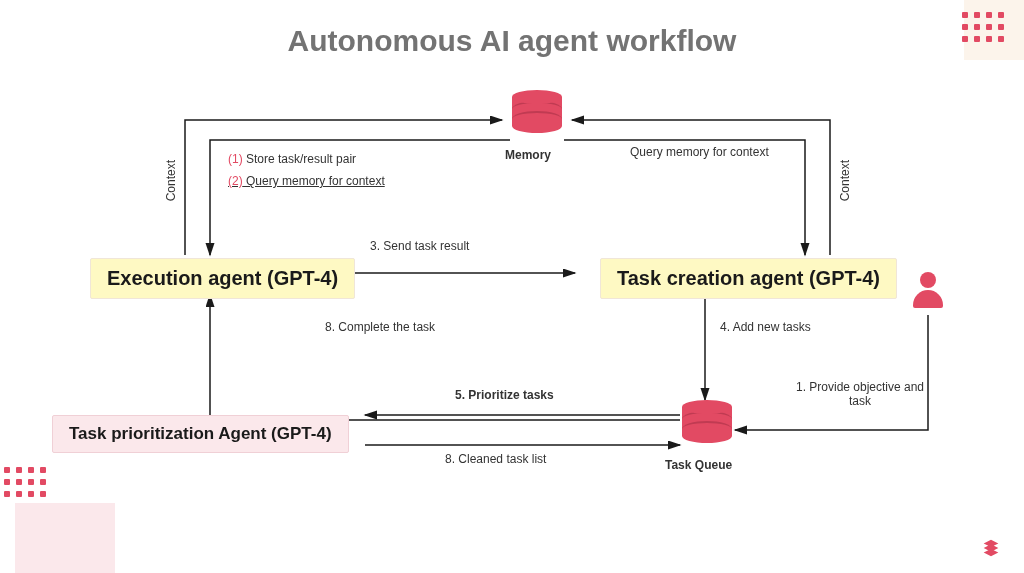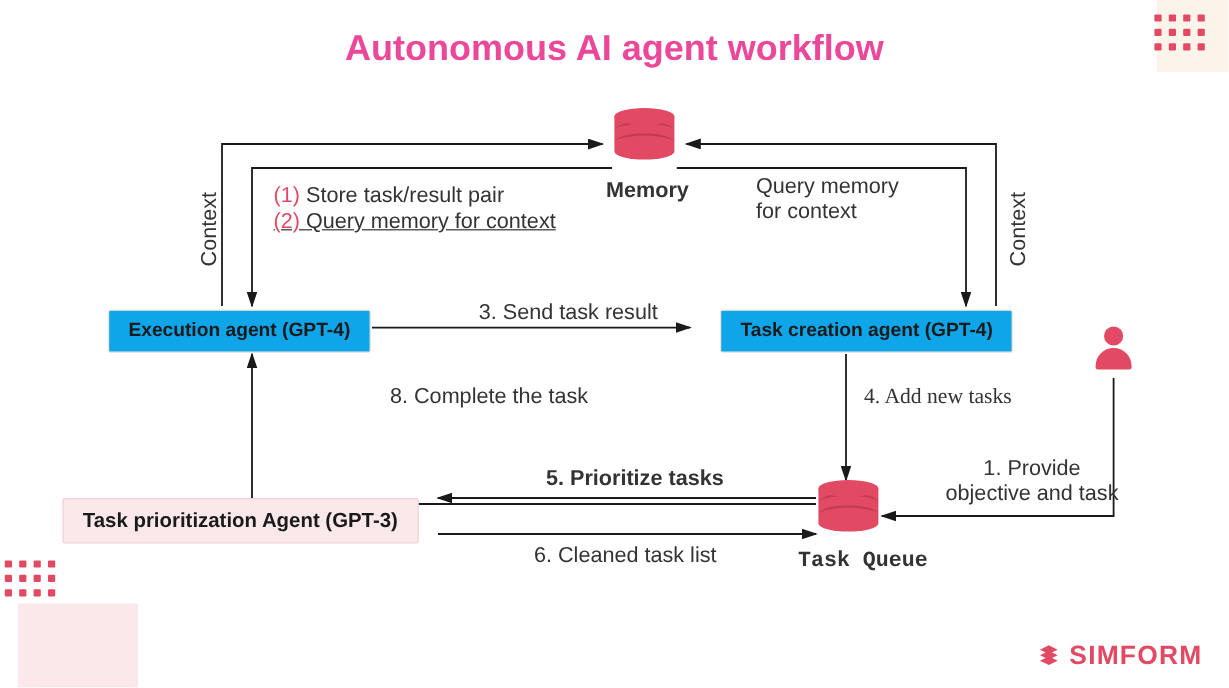--- a/index.html
+++ b/index.html
@@ -47,40 +47,40 @@
     grid-template-columns: repeat(4, 6px);
     grid-gap: 6px;
   }
   .title {
     position: absolute;
     top: 24px;
     left: 0; right: 0;
     text-align: center;
     font-size: 30px;
     font-weight: 700;
-    color: #ec4899;
+    color: #737373;
   }
   .box {
     position: absolute;
-    background: #0ea5e9;
+    background: #fef9c3;
     border: 1px solid #f0e6d8;
     padding: 8px 16px;
     font-weight: 700;
     color: #1a1a1a;
-    font-size: 16px;
+    font-size: 20px;
     border-radius: 2px;
   }
   .box-pink {
     background: #fbe8eb;
     border: 1px solid #f0d0d6;
     font-size: 17px;
   }
   .label {
     position: absolute;
-    font-size: 18px;
+    font-size: 12px;
     color: #333;
   }
   .label-bold {
     font-weight: 700;
   }
   .red-num { color: #e24a63; }
   .vtext {
     writing-mode: vertical-rl;
     transform: rotate(180deg);
   }
@@ -211,53 +211,52 @@
 </div>
 <div class="label label-bold" style="left:505px; top:148px;text-align:center;">Memory</div>
 
 <div class="cyl" style="left:682px; top:400px;">
   <div class="cyl-top"></div>
   <div class="cyl-body">
     <div class="cyl-ring" style="top:4px;"></div>
     <div class="cyl-ring" style="top:14px;"></div>
   </div>
 </div>
-<div class="label label-bold" style="left:665px; top:458px;font-family:Liberation Mono, monospace;">Task Queue</div>
+<div class="label label-bold" style="left:665px; top:458px;">Task Queue</div>
 
 <div class="box" style="left:90px; top:258px;">
   <span>Execution agent (GPT-4)</span>
 </div>
 <div class="box" style="left:600px; top:258px;">
   <span>Task creation agent (GPT-4)</span>
 </div>
 <div class="box box-pink" style="left:52px; top:415px;">
-  <span>Task prioritization Agent (GPT-3)</span>
+  <span>Task prioritization Agent (GPT-4)</span>
 </div>
 
 <div class="user-icon" style="left:910px; top:272px;">
   <div class="user-head"></div>
   <div class="user-body"></div>
 </div>
 
 <div class="label vtext" style="left:164px; top:160px;">Context</div>
 <div class="label vtext" style="left:838px; top:160px;">Context</div>
 
 <div class="label" style="left:228px; top:152px;">
   <span class="red-num">(1)</span><span> Store task/result pair</span>
 </div>
 <div class="label" style="left:228px; top:174px;text-decoration:underline;">
   <span class="red-num">(2)</span><span> Query memory for context</span>
 </div>
 <div class="label" style="left:630px; top:145px; width:140px;">Query memory for context</div>
 
-<div class="label" style="left:370px; top:250px;margin-left:29px;">3. Send task result</div>
+<div class="label" style="left:370px; top:239px;">3. Send task result</div>
 <div class="label" style="left:325px; top:320px;">8. Complete the task</div>
-<div class="label" style="left:720px; top:320px;font-family:Liberation Serif, serif;">4. Add new tasks</div>
+<div class="label" style="left:720px; top:320px;">4. Add new tasks</div>
 <div class="label" style="left:785px; top:380px; width:150px;text-align:center;">1. Provide objective and task</div>
 <div class="label" style="left:455px; top:388px;font-weight:bold;">5. Prioritize tasks</div>
-<div class="label" style="left:445px; top:452px;">6. Cleaned task list</div>
+<div class="label" style="left:445px; top:452px;">8. Cleaned task list</div>
 
 <div class="logo">
   <svg viewBox="0 0 24 24">
     <path d="M4 7 L12 3 L20 7 L12 11 Z M4 12 L12 8 L20 12 L12 16 Z M4 17 L12 13 L20 17 L12 21 Z" fill="#e24a63"></path>
   </svg>
-  <span>SIMFORM</span>
 </div>
 
 </body></html>

